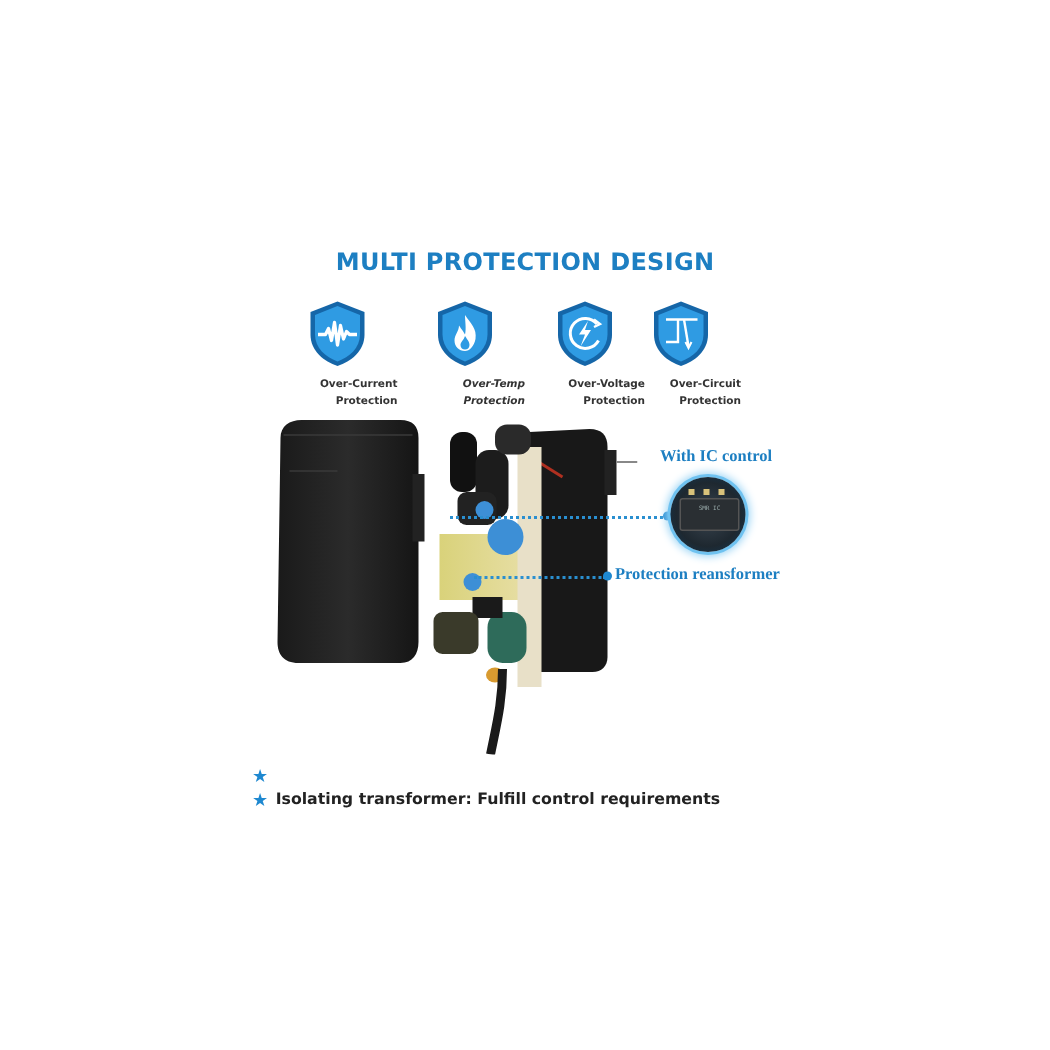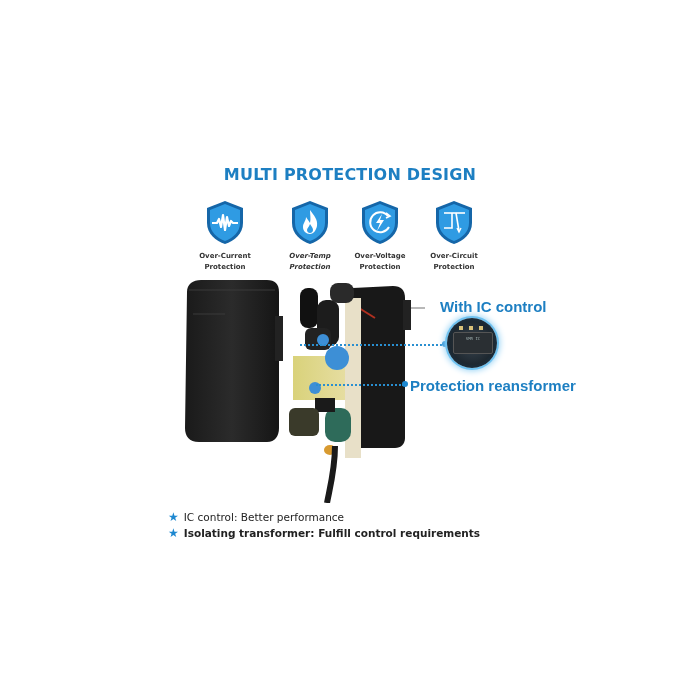--- a/index.html
+++ b/index.html
@@ -5,32 +5,32 @@
     html, body { margin: 0; padding: 0; }
     body {
       width: 700px; height: 700px; background: #ffffff; position: relative; overflow: hidden;
       font-family: "Liberation Sans", "DejaVu Sans", sans-serif;
     }
     .title {
       position: absolute; left: 0; top: 165px; width: 700px; text-align: center;
       font-family: "DejaVu Sans", sans-serif; font-weight: bold; font-size: 16px;
       color: #1d7fc2; letter-spacing: 0.2px;
     }
-    .icon-cell { position: absolute; top: 199px; width: 80px; text-align: center; }
+    .icon-cell { position: absolute; top: 199px; width: 80px; text-align: right; }
     .icon-cell svg { display: block; margin: 0 auto; }
     .icon-label {
       margin-top: 6px; font-family: "DejaVu Sans", sans-serif; font-size: 7px;
       line-height: 11px; color: #333; font-weight: bold;
     }
     .product { position: absolute; left: 175px; top: 278px; }
     .callout-line { position: absolute; height: 0; border-top: 2px dotted #2a8fd0; }
     .dot { position: absolute; width: 6px; height: 6px; border-radius: 50%; background: #1e88d0; }
     .callout-label {
-      position: absolute; font-family: Liberation Sans, sans-serif; font-weight: bold;
-      font-size: 15px; color: #1d7fc2;
+      position: absolute; font-family: Liberation Serif, serif; font-weight: bold;
+      font-size: 11px; color: #1d7fc2;
     }
     .ic-circle {
       position: absolute; left: 447px; top: 318px; width: 50px; height: 50px; border-radius: 50%;
       background: radial-gradient(circle at 50% 50%, #3a4550 0%, #1e2830 60%, #0e3a5a 100%);
       box-shadow: 0 0 0 2px #6fc2f0, 0 0 6px 3px #9ad4f5; overflow: hidden;
     }
     .ic-chip {
       position: absolute; left: 6px; top: 14px; width: 38px; height: 20px; background: #2a2f33;
       border: 1px solid #555; border-radius: 2px;
     }
@@ -67,21 +67,21 @@
     <path d="M22 5 L37 11 L37 24 C37 33 30 39 22 42 C14 39 7 33 7 24 L7 11 Z" fill="#2f9be3"></path>
     <path d="M22 11 C26 17 30 20 29 27 C28 32 25 35 22 35 C18 35 15 32 15 28 C15 24 18 22 18 18 C20 21 21 22 22 24 C23 20 22 15 22 11 Z" fill="#fff"></path>
     <path d="M22 25 C24 28 25 29 25 31 C25 33 23.5 34 22 34 C20.5 34 19 33 19 31 C19 29 21 28 22 25 Z" fill="#2f9be3"></path>
   </svg>
   <div class="icon-label">
     <div>Over-Temp</div>
     <div>Protection</div>
   </div>
 </div>
 
-<div class="icon-cell" style="left:340px;">
+<div class="icon-cell" style="left:350px;">
   <svg width="44" height="46" viewBox="0 0 44 46">
     <path d="M22 2 L40 9 L40 24 C40 35 31 42 22 45 C13 42 4 35 4 24 L4 9 Z" fill="#1566a8"></path>
     <path d="M22 5 L37 11 L37 24 C37 33 30 39 22 42 C14 39 7 33 7 24 L7 11 Z" fill="#2f9be3"></path>
     <path d="M30 17 A10 10 0 1 0 31 28" stroke="#fff" stroke-width="2" fill="none"></path>
     <path d="M28 14 L32 17 L28 19" stroke="#fff" stroke-width="1.6" fill="none"></path>
     <path d="M24 15 L18 24 L22 24 L19 32 L26 21 L22 21 Z" fill="#fff"></path>
   </svg>
   <div class="icon-label">
     <div>Over-Voltage</div>
     <div>Protection</div>
@@ -157,19 +157,18 @@
     </div>
 </div>
 
 <div class="callout-line" style="left:316px; top:384px; width:88px;"></div>
 <div class="dot" style="left:402px; top:381px;"></div>
 <div class="callout-label" style="left:410px; top:377px;">Protection reansformer</div>
 
 <div class="bullets">
   <div class="bullet">
     <span class="star">★</span>
-    <span>IC control: Better performance</span>
   </div>
   <div class="bullet b2">
     <span class="star">★</span>
     <span>Isolating transformer: Fulfill control requirements</span>
   </div>
 </div>
 
 </body></html>

